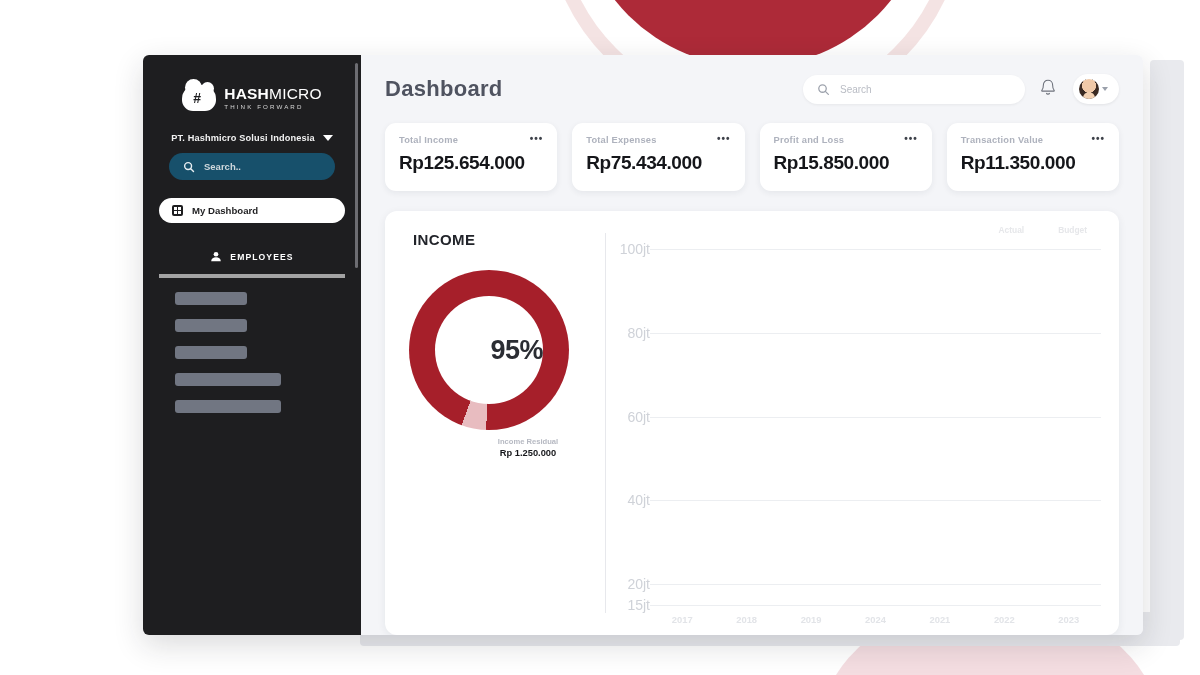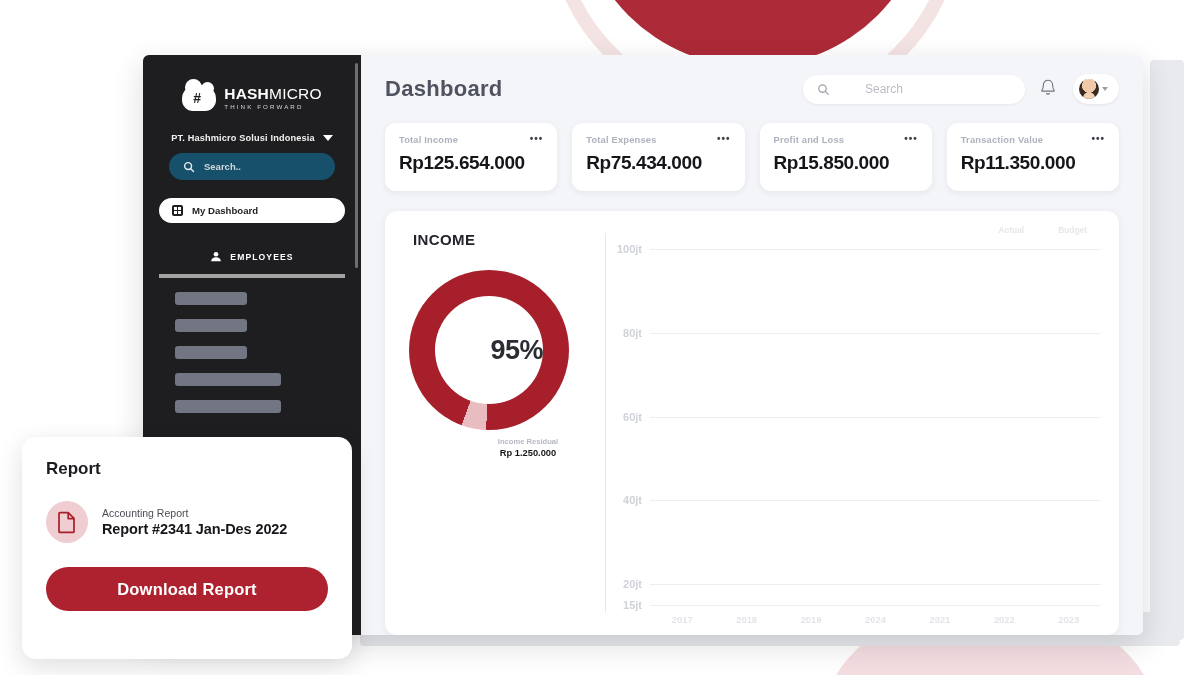--- a/index.html
+++ b/index.html
@@ -110,21 +110,21 @@
   
   .main { flex:1; background:#f4f5f8; display:flex; flex-direction:column; }
   .topbar { height:68px; display:flex; align-items:center; padding:0 24px; gap:14px; }
   .page-title { font-size:22px; font-weight:700; color:#4f5360; letter-spacing:.3px; }
   .spacer { flex:1; }
   .search-box {
     width:222px; height:29px; background:#fff; border-radius:15px;
     display:flex; align-items:center; gap:10px; padding:0 14px;
     box-shadow:0 1px 3px rgba(0,0,0,.06);
   }
-  .search-box .ph { font-size:12px; color:#b9bcc4;margin-left:25px; }
+  .search-box .ph { font-size:10px; color:#b9bcc4; }
   .bell { width:20px; height:22px; position:relative; }
   .avatar-pill {
     width:46px; height:30px; background:#fff; border-radius:16px;
     display:flex; align-items:center; gap:3px; padding:0 6px;
     box-shadow:0 1px 3px rgba(0,0,0,.08);
   }
   .avatar {
     width:20px;height:20px;border-radius:50%;
     background:radial-gradient(circle at 50% 34%, #f0c9a8 0 42%, #3a2a22 43% 100%);
     position:relative; overflow:hidden;
@@ -173,22 +173,22 @@
 
   
   .chart-legend { display:flex; justify-content:flex-end; gap:34px; padding-right:14px; }
   .chart-legend span { font-size:8.4px; color:#e6e7ea; font-weight:600; }
 
   .chart-area { flex:1; display:flex; margin-top:14px; }
   .y-axis {
     width:34px; position:relative;
   }
   .y-axis .ytick {
-    position:absolute; right:8px; transform:translateY(-50%);
-    font-size:11px; color:#cfd2d8; font-weight:700; white-space:nowrap;
+    position:absolute; right:0; transform:translateY(-50%);
+    font-size:14px; color:#cfd2d8; font-weight:400; white-space:nowrap;
   }
   .plot { flex:1; position:relative; }
   .grid-line { position:absolute; left:0; right:0; height:1px; background:#eceef1; }
   .bars {
     position:absolute; left:0; right:0; bottom:0; top:0;
     display:flex; align-items:flex-end; justify-content:space-around;
   }
   .group { display:flex; align-items:flex-end; gap:7px; }
   .bar { width:11px; border-radius:3px 3px 0 0; }
   .bar.actual { background:#dda2a5; }
@@ -413,30 +413,14 @@
               <span>2021</span>
               <span>2022</span>
               <span>2023</span>
             </div>
         </div>
 
       </div>
     </section>
   </div>
 
-  <div class="report-card">
-    <div class="report-title">Report</div>
-    <div class="report-row">
-      <span class="doc-circle">
-        <svg width="20" height="24" viewBox="0 0 20 24">
-          <path d="M3 2.6h8.2L17 8.4v13a1 1 0 0 1-1 1H3a1 1 0 0 1-1-1v-17.8a1 1 0 0 1 1-1z" fill="none" stroke="#a61f2a" stroke-width="1.7" stroke-linejoin="round"></path>
-          <path d="M11.2 2.6v6h5.8" fill="none" stroke="#a61f2a" stroke-width="1.7" stroke-linejoin="round"></path>
-        </svg>
-      </span>
-      <div>
-        <div class="report-sub">Accounting Report</div>
-        <div class="report-name">Report #2341 Jan-Des 2022</div>
-      </div>
-    </div>
-    <button class="dl-btn">Download Report</button>
-  </div>
 
 </div>
 
 </body></html>

